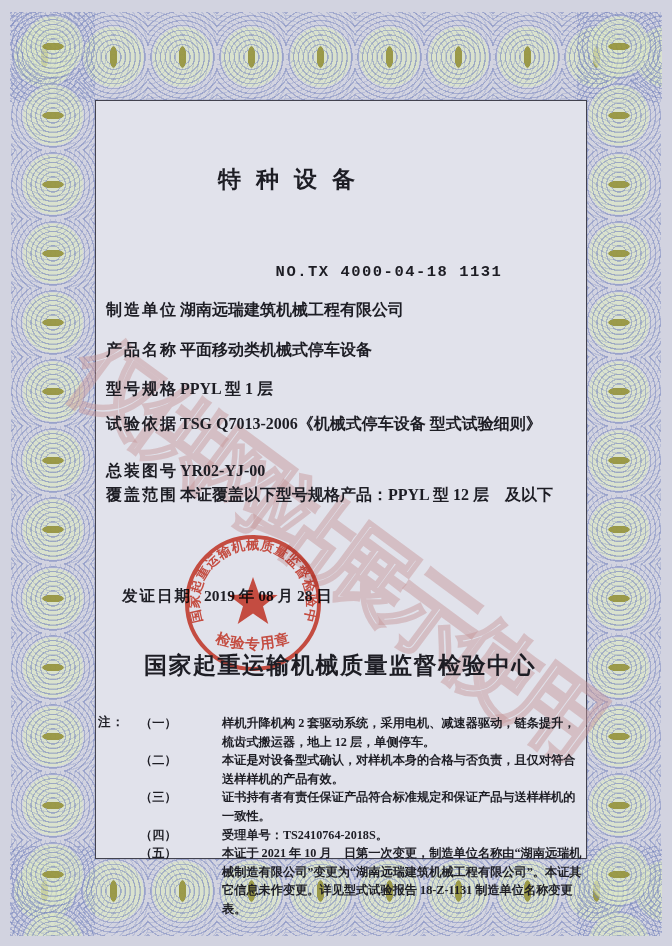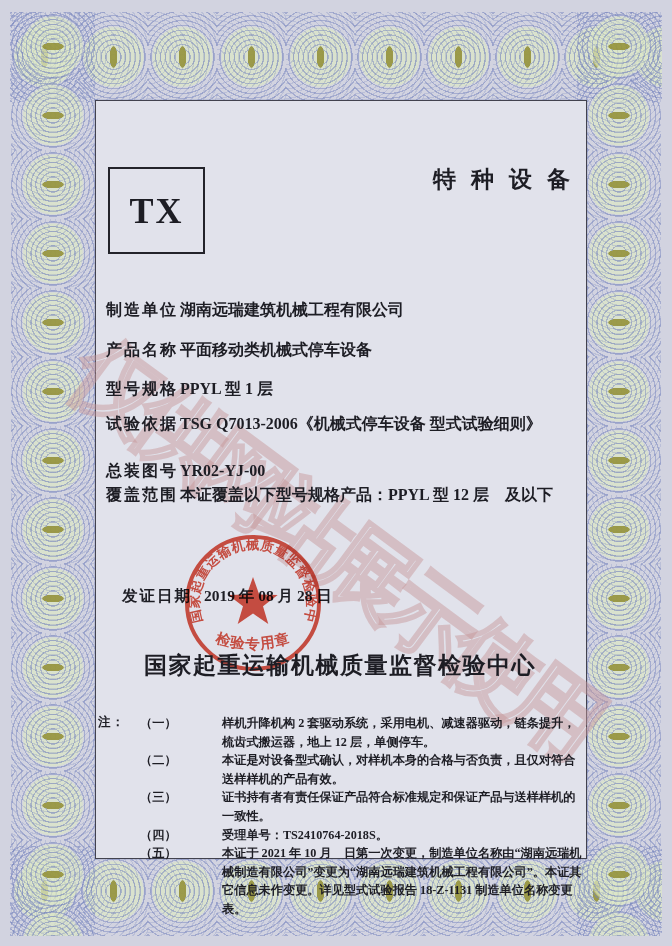--- a/index.html
+++ b/index.html
@@ -55,21 +55,21 @@
     pointer-events:none;
   }
   
   .tx-box{
     position:absolute; z-index:4; left:108px; top:167px; width:93px; height:83px;
     border:2px solid #23232a; display:flex; align-items:center; justify-content:center;
     font-size:36px; font-weight:700; letter-spacing:2px;
   }
   .title-small{
     position:absolute; z-index:4; left:203px; top:164px; width:382px;
-    text-align:right; font-size:23px; font-weight:600;
+    text-align:left; font-size:23px; font-weight:600;
     letter-spacing:15px; text-indent:15px;
   }
   .title-main{
     position:absolute; z-index:4; left:193px; top:193px; width:392px;
     text-align:center; font-size:41px; font-weight:700; letter-spacing:1px;
   }
   .cert-no{
     position:absolute; z-index:4; left:193px; top:263px; width:392px;
     text-align:center; font-size:15.5px; font-weight:600; letter-spacing:1.5px;
     font-family:"Liberation Mono","DejaVu Sans Mono",monospace;
@@ -109,24 +109,22 @@
 
   <div class="band band-top"></div>
   <div class="band band-bottom"></div>
   <div class="band band-left"></div>
   <div class="band band-right"></div>
 
   <div class="frame"></div>
 
   <div class="watermark">仅供网站展示使用</div>
 
-  <div class="tx-box">
-    <span>TX</span>
-  </div>
   <div class="title-small">特种设备</div>
+  <div class="cert-no">NO.TX 4000-04-18 1131</div>
 
   <div id="fields">
       <div class="field" style="top: 300px;"><span class="lab">制造单位</span><span class="val">湖南远瑞建筑机械工程有限公司</span></div>
       <div class="field" style="top: 340px;"><span class="lab">产品名称</span><span class="val">平面移动类机械式停车设备</span></div>
       <div class="field" style="top: 379px;"><span class="lab">型号规格</span><span class="val">PPYL 型 1 层</span></div>
       <div class="field" style="top: 414px;"><span class="lab">试验依据</span><span class="val">TSG Q7013-2006《机械式停车设备 型式试验细则》</span></div>
       <div class="field" style="top: 449px; margin-top: 12px;"><span class="lab">总装图号</span><span class="val">YR02-YJ-00</span></div>
       <div class="field" style="top: 485px;"><span class="lab">覆盖范围</span><span class="val">本证覆盖以下型号规格产品：PPYL 型 12 层　及以下</span></div>
     </div>
 

